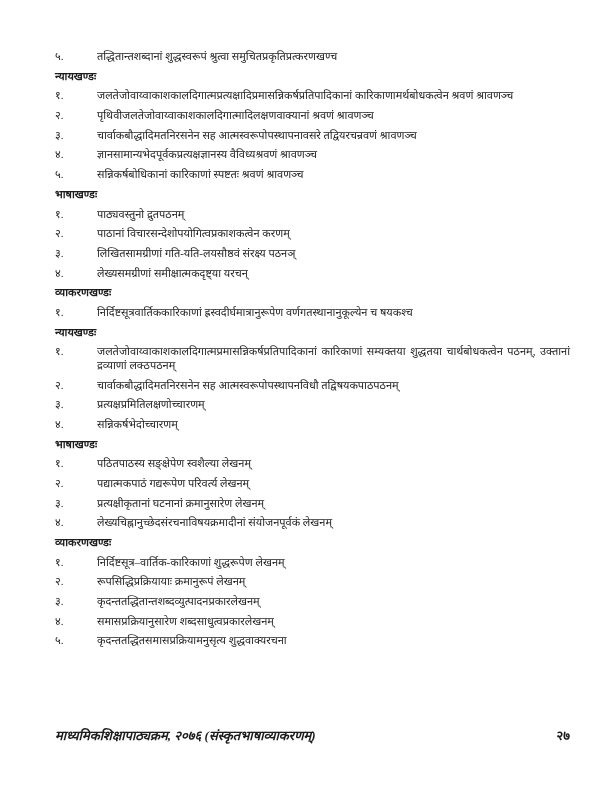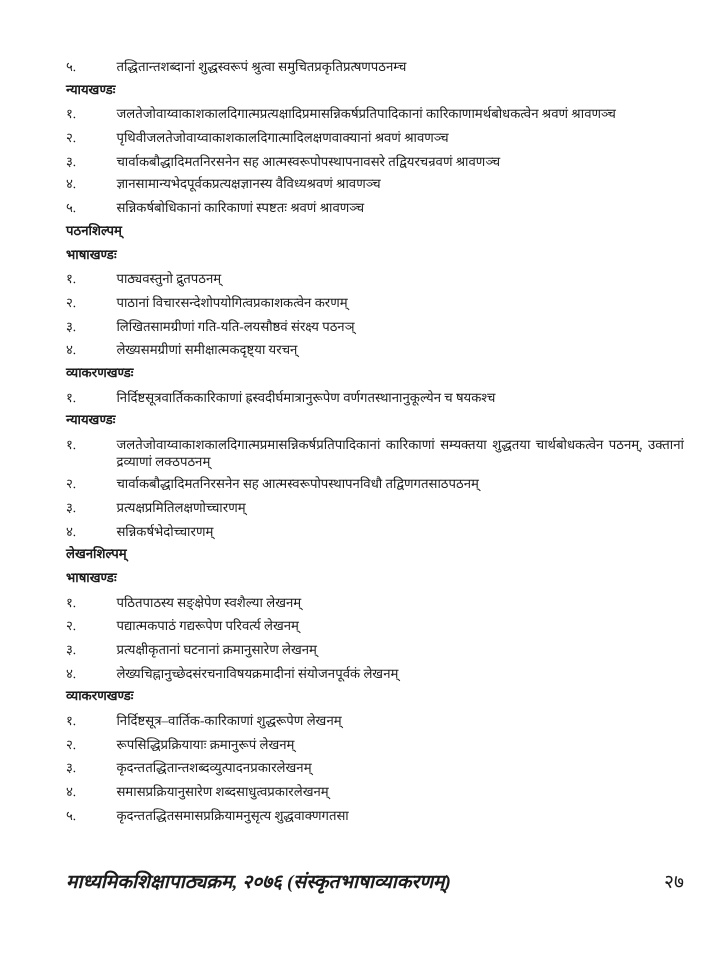--- a/index.html
+++ b/index.html
@@ -32,53 +32,52 @@
   .num {
     flex: none;
     width: 42px;
   }
   .txt {
     flex: 1;
     text-align: justify;
   }
   .heading .txt-h {
     font-weight: bold;
-    font-family: Liberation Mono, monospace;
   }
   .heading {
     margin-top: 2px;
     margin-bottom: 6.2px;
   }
   .footer {
     position: absolute;
     left: 55px;
     right: 30px;
     top: 729px;
     display: flex;
     justify-content: space-between;
     align-items: baseline;
-    font-size: 16px;
+    font-size: 13px;
   }
   .footer-title {
     font-style: italic;
     font-weight: bold;
   }
   .page-number {
-    font-weight: normal;
+    font-weight: bold;
   }
 </style>
 </head>
 <body>
 
 <div class="page">
   <div class="content">
 
     <div class="block">
       <span class="num">५.</span>
-      <span class="txt">तद्धितान्तशब्दानां शुद्धस्वरूपं श्रुत्वा समुचितप्रकृतिप्रत्षणपठनम्च</span>
+      <span class="txt">तद्धितान्तशब्दानां शुद्धस्वरूपं श्रुत्वा समुचितप्रकृतिप्रत्करणखण्च</span>
     </div>
 
     <div class="block heading">
       <span class="txt-h">न्यायखण्डः</span>
     </div>
 
     <div class="block">
       <span class="num">१.</span>
       <span class="txt">जलतेजोवाय्वाकाशकालदिगात्मप्रत्यक्षादिप्रमासन्निकर्षप्रतिपादिकानां कारिकाणामर्थबोधकत्वेन श्रवणं श्रावणञ्च</span>
     </div>
@@ -96,23 +95,20 @@
     <div class="block">
       <span class="num">४.</span>
       <span class="txt">ज्ञानसामान्यभेदपूर्वकप्रत्यक्षज्ञानस्य वैविध्यश्रवणं श्रावणञ्च</span>
     </div>
 
     <div class="block">
       <span class="num">५.</span>
       <span class="txt">सन्निकर्षबोधिकानां कारिकाणां स्पष्टतः श्रवणं श्रावणञ्च</span>
     </div>
 
-    <div class="block heading">
-      <span class="txt-h">पठनशिल्पम्</span>
-    </div>
 
     <div class="block heading">
       <span class="txt-h">भाषाखण्डः</span>
     </div>
 
     <div class="block">
       <span class="num">१.</span>
       <span class="txt">पाठ्यवस्तुनो द्रुतपठनम्</span>
     </div>
 
@@ -144,36 +140,33 @@
       <span class="txt-h">न्यायखण्डः</span>
     </div>
 
     <div class="block">
       <span class="num">१.</span>
       <span class="txt">जलतेजोवाय्वाकाशकालदिगात्मप्रमासन्निकर्षप्रतिपादिकानां कारिकाणां सम्यक्तया शुद्धतया चार्थबोधकत्वेन पठनम्, उक्तानां द्रव्याणां लक्ठपठनम्</span>
     </div>
 
     <div class="block">
       <span class="num">२.</span>
-      <span class="txt">चार्वाकबौद्धादिमतनिरसनेन सह आत्मस्वरूपोपस्थापनविधौ तद्विणगतसाठपठनम्</span>
+      <span class="txt">चार्वाकबौद्धादिमतनिरसनेन सह आत्मस्वरूपोपस्थापनविधौ तद्विषयकपाठपठनम्</span>
     </div>
 
     <div class="block">
       <span class="num">३.</span>
       <span class="txt">प्रत्यक्षप्रमितिलक्षणोच्चारणम्</span>
     </div>
 
     <div class="block">
       <span class="num">४.</span>
       <span class="txt">सन्निकर्षभेदोच्चारणम्</span>
     </div>
 
-    <div class="block heading">
-      <span class="txt-h">लेखनशिल्पम्</span>
-    </div>
 
     <div class="block heading">
       <span class="txt-h">भाषाखण्डः</span>
     </div>
 
     <div class="block">
       <span class="num">१.</span>
       <span class="txt">पठितपाठस्य सङ्क्षेपेण स्वशैल्या लेखनम्</span>
     </div>
 
@@ -211,21 +204,21 @@
       <span class="txt">कृदन्ततद्धितान्तशब्दव्युत्पादनप्रकारलेखनम्</span>
     </div>
 
     <div class="block">
       <span class="num">४.</span>
       <span class="txt">समासप्रक्रियानुसारेण शब्दसाधुत्वप्रकारलेखनम्</span>
     </div>
 
     <div class="block">
       <span class="num">५.</span>
-      <span class="txt">कृदन्ततद्धितसमासप्रक्रियामनुसृत्य शुद्धवाक्णगतसा</span>
+      <span class="txt">कृदन्ततद्धितसमासप्रक्रियामनुसृत्य शुद्धवाक्यरचना</span>
     </div>
 
   </div>
 
   <div class="footer">
     <span class="footer-title">माध्यमिकशिक्षापाठ्यक्रम, २०७६ (संस्कृतभाषाव्याकरणम्)</span>
     <span class="page-number">२७</span>
   </div>
 </div>
 

